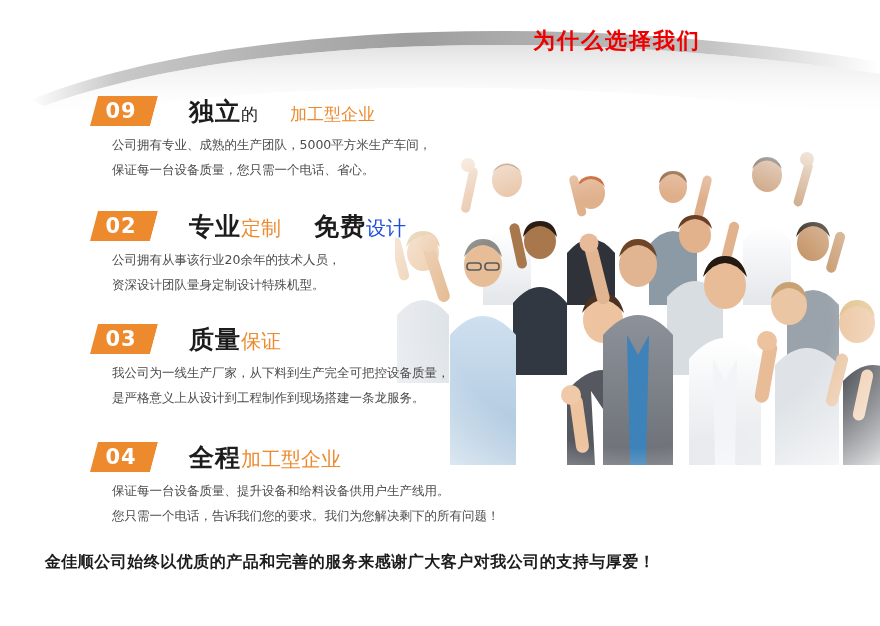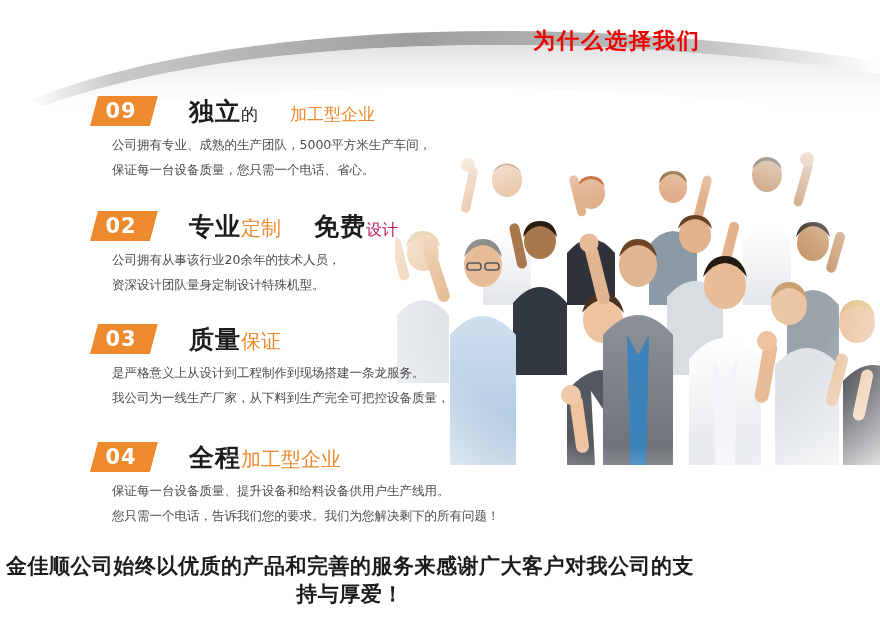--- a/index.html
+++ b/index.html
@@ -99,22 +99,22 @@
   .or {
     font-size: 17px;
     color: #ee8a2e;
     padding-left: 32px;
   }
   .or-sm {
     font-size: 20px;
     color: #ee8a2e;
   }
   .gr {
-    font-size: 16px;
-    color: #be185d;
+    font-size: 20px;
+    color: #1d4ed8;
   }
   .sp { display: inline-block; width: 12px; }
 
   .feat-body {
     margin-top: 7px;
     margin-left: 22px;
   }
   .feat-body p {
     margin: 0 0 6px 0;
     font-size: 12.5px;
@@ -123,21 +123,21 @@
     white-space: nowrap;
   }
 
   
   .footer {
     position: absolute;
     left: 0;
     top: 552px;
     width: 700px;
     text-align: center;
-    font-size: 21px;
+    font-size: 16px;
     font-weight: bold;
     color: #1c1c1c;
     letter-spacing: 0.5px;
   }
 </style>
 </head>
 <body>
 
 <div class="page">
 
@@ -335,22 +335,22 @@
           <polygon points="8,0 68,0 60,30 0,30" fill="#ee8a2e"></polygon>
           <polygon points="68,0 68,30 60,30" fill="#ffffff"></polygon>
         </svg>
         <div class="num">03</div>
       </div>
       <div class="htext">
         <span class="big">质量</span><span class="or-sm">保证</span>
       </div>
     </div>
     <div class="feat-body">
+      <p>我公司为一线生产厂家，从下料到生产完全可把控设备质量，</p>
       <p>是严格意义上从设计到工程制作到现场搭建一条龙服务。</p>
-      <p>我公司为一线生产厂家，从下料到生产完全可把控设备质量，</p>
     </div>
   </div>
 
   <div class="feature" style="top:440px">
     <div class="feat-head">
       <div class="badge">
         <svg width="68" height="30" viewBox="0 0 68 30">
           <polygon points="8,0 68,0 60,30 0,30" fill="#ee8a2e"></polygon>
           <polygon points="68,0 68,30 60,30" fill="#ffffff"></polygon>
         </svg>

